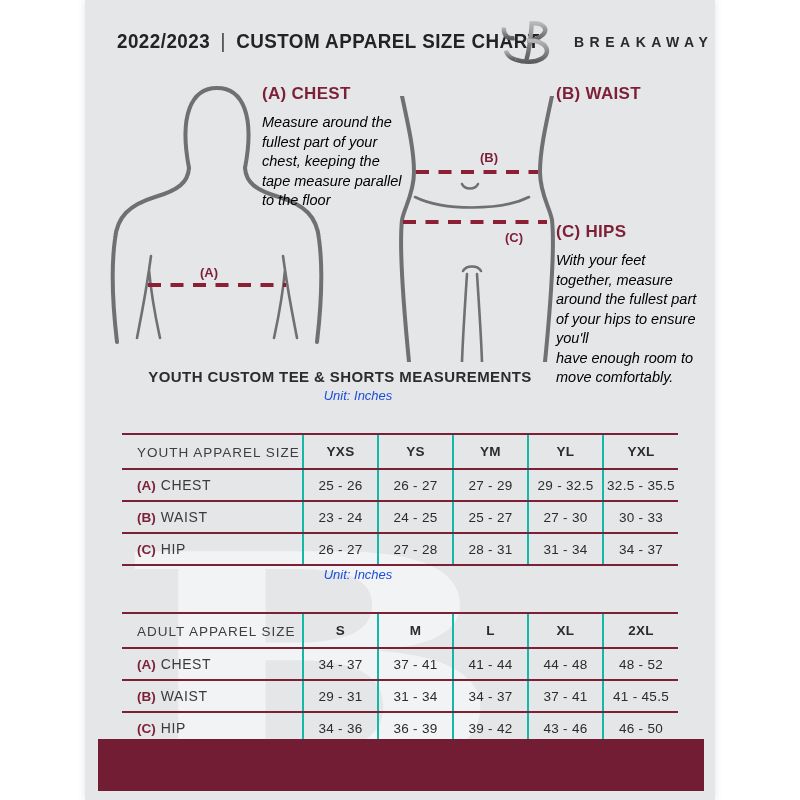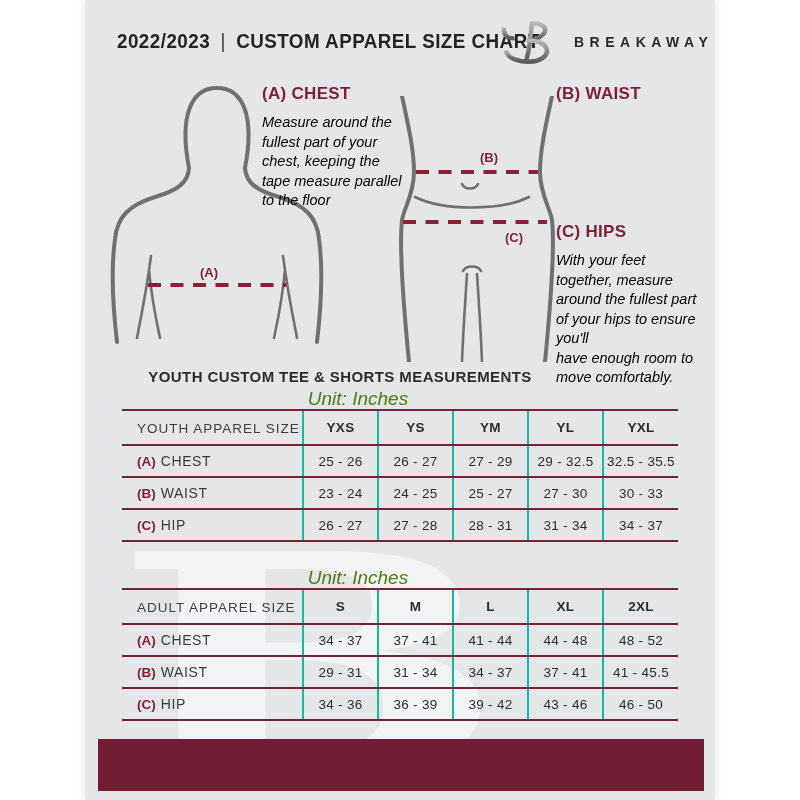--- a/index.html
+++ b/index.html
@@ -32,23 +32,23 @@
   .guide-block{position:absolute;z-index:1;}
   .guide-head{font-weight:bold;font-size:17px;color:#7d1f36;letter-spacing:.3px;margin:0 0 9px 0;}
   .guide-body{
     font-style:italic;font-size:14.5px;line-height:19.5px;color:#000000;
     white-space:pre-line;margin:0;
   }
   
   .tbl-title{position:absolute;left:0;width:510px;text-align:center;font-weight:bold;
     font-size:15px;color:#2c2c2e;letter-spacing:.4px;z-index:1;}
   .tbl-unit{position:absolute;left:0;width:546px;text-align:center;font-style:italic;
-    font-size:19px;color:#4d7c0f;z-index:1;}
+    font-size:13px;color:#1d4ed8;z-index:1;}
   table.size-table{
-    position:absolute;left:37px;border-collapse:collapse;table-layout:fixed;width:556px;z-index:1;
+    position:absolute;left:37px;border-collapse:collapse;table-layout:fixed;width:556px;z-index:1;margin-top:24px;
   }
   table.size-table td{height:30px;padding:0;}
   table.size-table tr.head td{height:33px;border-top:2px solid #7d1f36;border-bottom:2px solid #7d1f36;}
   table.size-table tr.data td{border-bottom:2px solid #7d1f36;}
   table.size-table td.v{border-left:2px solid #14b8a6;text-align:center;
     font-size:13.5px;color:#2c2c2e;letter-spacing:.3px;}
   table.size-table td.lblcol{padding-left:15px;}
   .col-label{font-size:13.5px;color:#3e3e40;letter-spacing:1px;}
   .sz{font-weight:bold;font-size:14px;color:#2b2b2d;}
   .rk{font-weight:bold;font-size:13.5px;color:#7d1f36;margin-right:5px;}

